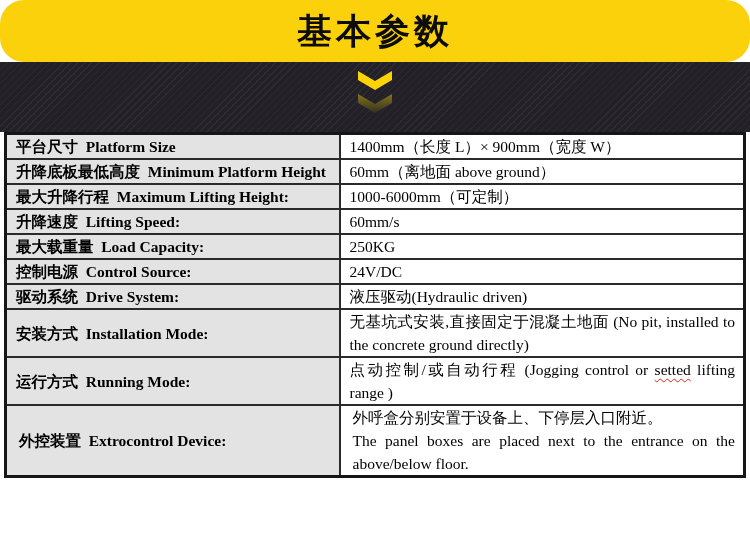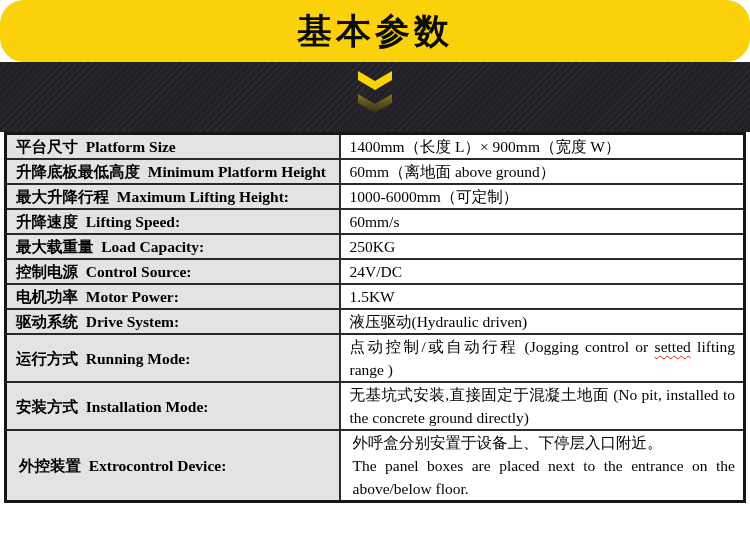--- a/index.html
+++ b/index.html
@@ -131,34 +131,30 @@
     </tr>
     <tr class="r1">
       <td class="lbl">最大载重量  Load Capacity:</td>
       <td class="val">250KG</td>
     </tr>
     <tr class="r1">
       <td class="lbl">控制电源  Control Source:</td>
       <td class="val">24V/DC</td>
     </tr>
     <tr class="r1">
-      <td class="lbl">电机功率  Motor Power:</td>
-      <td class="val">1.5KW</td>
-    </tr>
-    <tr class="r1">
       <td class="lbl">驱动系统  Drive System:</td>
       <td class="val">液压驱动(Hydraulic driven)</td>
     </tr>
     <tr class="r2">
+      <td class="lbl">安装方式  Installation Mode:</td>
+      <td class="val justify">无基坑式安装,直接固定于混凝土地面 (No pit, installed to the concrete ground directly)</td>
+    </tr>
+    <tr class="r2">
       <td class="lbl">运行方式  Running Mode:</td>
       <td class="val justify"><span>点动控制/或自动行程 (Jogging control or </span><span class="misspell">setted</span><span> lifting range )</span></td>
-    </tr>
-    <tr class="r2">
-      <td class="lbl">安装方式  Installation Mode:</td>
-      <td class="val justify">无基坑式安装,直接固定于混凝土地面 (No pit, installed to the concrete ground directly)</td>
     </tr>
     <tr class="r3">
       <td class="lbl">外控装置  Extrocontrol Device:</td>
       <td class="val">
         <div>外呼盒分别安置于设备上、下停层入口附近。</div>
         <div class="justify">The panel boxes are placed next to the entrance on the above/below floor.</div>
       </td>
     </tr>
   </tbody>
 </table>

